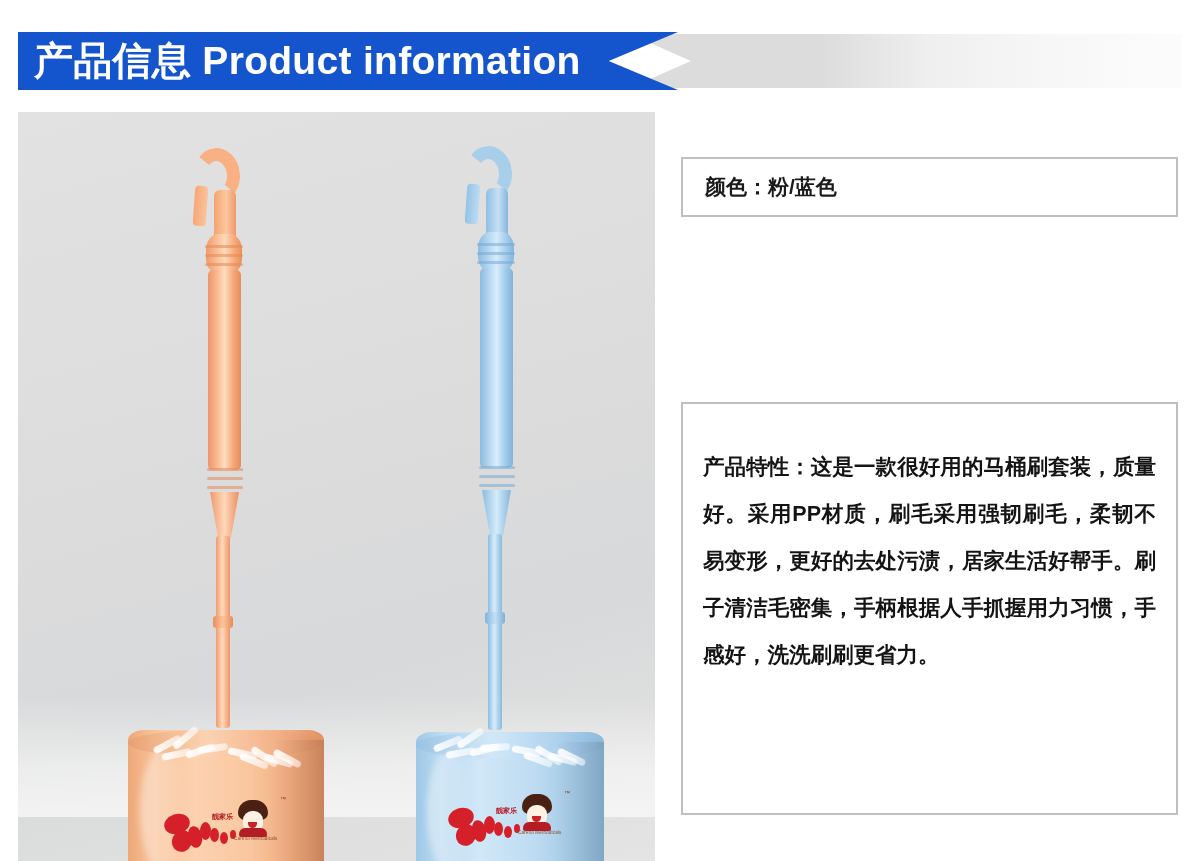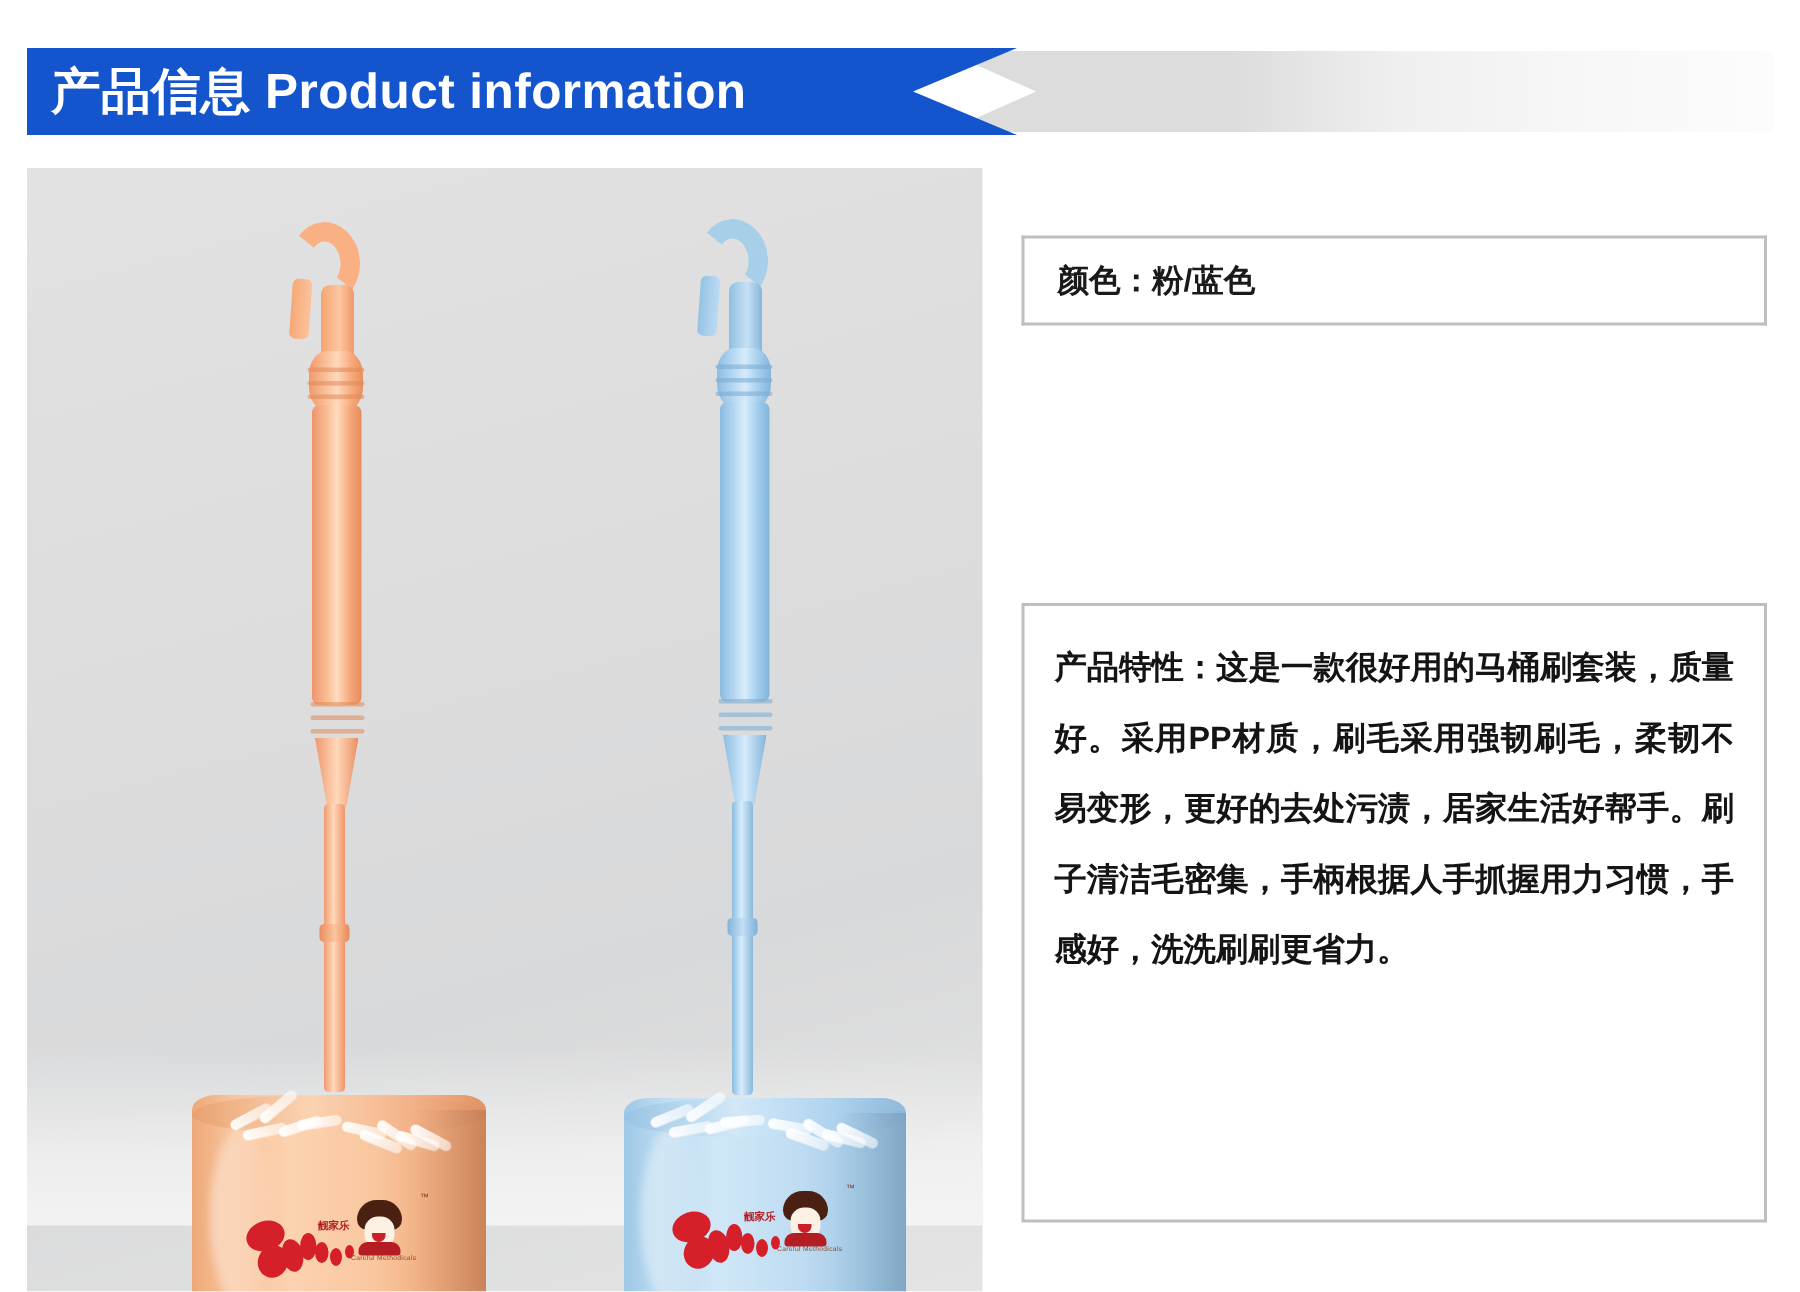--- a/index.html
+++ b/index.html
@@ -35,21 +35,21 @@
     background: #1455cd;
     clip-path: polygon(0% 0%, 100% 0%, 89.5% 50%, 100% 100%, 0% 100%);
     box-shadow: 0 1px 0 rgba(0,0,0,0.05);
   }
   #banner-title {
     position: absolute;
     left: 16px; top: 0;
     height: 72px;
     line-height: 58px;
     color: #ffffff;
-    font-size: 33px;
+    font-size: 39px;
     font-weight: bold;
     letter-spacing: 0.3px;
     white-space: nowrap;
   }
 
   
   #product-photo {
     position: absolute;
     left: 18px; top: 112px;
     width: 637px; height: 749px;
@@ -219,21 +219,21 @@
   
   #description-box {
     position: absolute;
     left: 681px; top: 402px;
     width: 497px; height: 413px;
     border: 2px solid #bfbfbf;
     background: #ffffff;
   }
   #description-text {
     margin: 0;
-    padding: 18px 20px 0 20px;
+    padding: 40px 20px 0 20px;
     font-size: 21.5px;
     font-weight: bold;
     line-height: 47px;
     color: #141414;
     text-align: justify;
     text-justify: inter-character;
   }
 </style>
 </head>
 <body>

